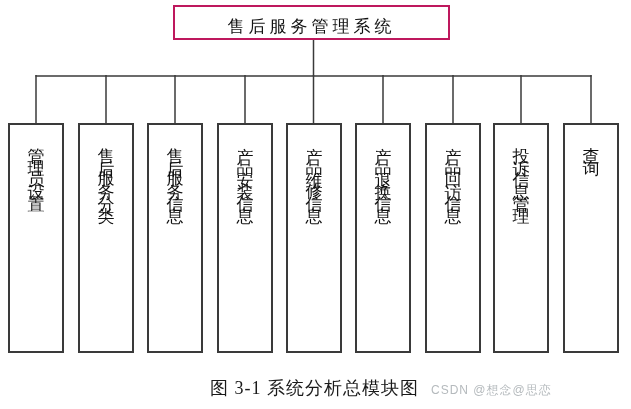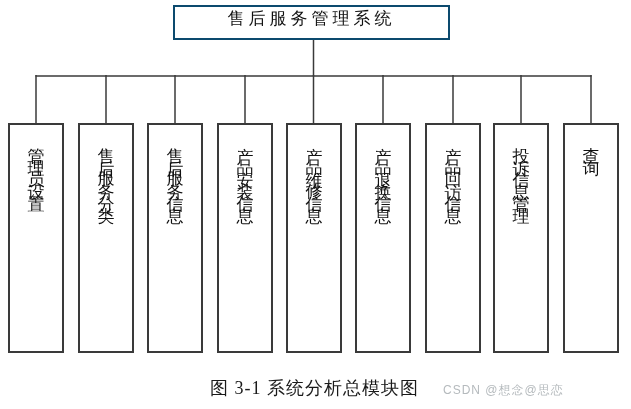--- a/index.html
+++ b/index.html
@@ -21,25 +21,25 @@
     top: 0;
     width: 631px;
     height: 409px;
   }
   .root-box {
     position: absolute;
     left: 173px;
     top: 5px;
     width: 277px;
     height: 35px;
-    border: 2px solid #0c4a6e;
+    border: 2px solid #be185d;
     box-sizing: border-box;
     background: #ffffff;
     display: flex;
-    align-items: flex-start;
+    align-items: flex-end;
     justify-content: center;
   }
   .root-box span {
     font-size: 17px;
     letter-spacing: 4px;
     color: #111111;
     white-space: nowrap;
   }
   .module-box {
     position: absolute;
@@ -69,21 +69,21 @@
   .m6 { left: 355px; }
   .m7 { left: 425px; }
   .m8 { left: 493px; }
   .m9 { left: 563px; }
   .caption-row {
     position: absolute;
     left: 210px;
     top: 376px;
     display: flex;
     align-items: baseline;
-    gap: 24px;
+    gap: 12px;
     white-space: nowrap;
   }
   .caption {
     font-size: 18px;
     color: #1a1a1a;
     letter-spacing: 1px;
     font-family: "Liberation Serif", serif;
   }
   .watermark {
     font-size: 12px;

